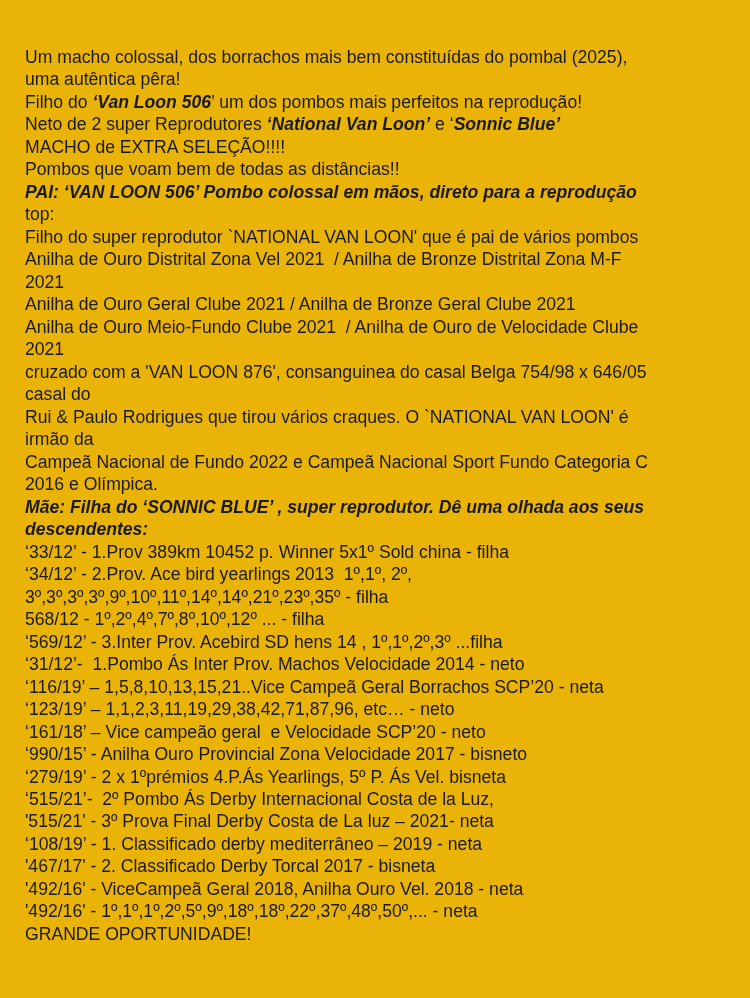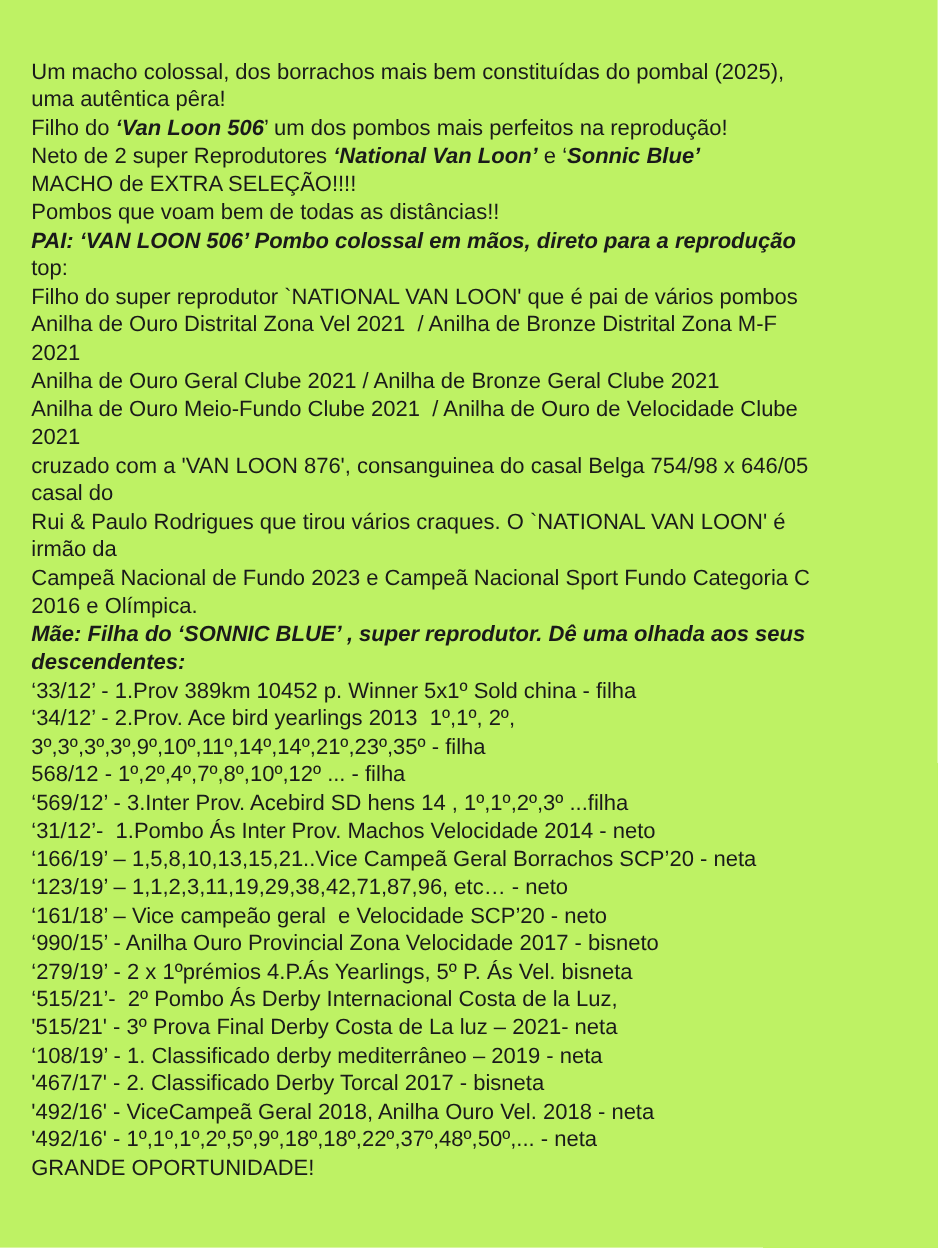--- a/index.html
+++ b/index.html
@@ -11,21 +11,21 @@
     width: 750px;
     height: 998px;
     overflow: hidden;
     font-family: "Liberation Sans", sans-serif;
   }
   .page {
     box-sizing: border-box;
     width: 750px;
     height: 998px;
     padding: 46px 18px 0 25px;
-    background: #bef264;
+    background: #eab308;
   }
   .text-block {
     color: #1a1a1a;
     font-size: 17.6px;
     line-height: 22.48px;
   }
   .line {
     white-space: pre;  
   }
   .seg { font-weight: 400; }
@@ -47,31 +47,31 @@
       <div class="line"><span class="seg">Filho do super reprodutor `NATIONAL VAN LOON' que é pai de vários pombos</span></div>
       <div class="line"><span class="seg">Anilha de Ouro Distrital Zona Vel 2021  / Anilha de Bronze Distrital Zona M-F</span></div>
       <div class="line"><span class="seg">2021</span></div>
       <div class="line"><span class="seg">Anilha de Ouro Geral Clube 2021 / Anilha de Bronze Geral Clube 2021</span></div>
       <div class="line"><span class="seg">Anilha de Ouro Meio-Fundo Clube 2021  / Anilha de Ouro de Velocidade Clube</span></div>
       <div class="line"><span class="seg">2021</span></div>
       <div class="line"><span class="seg">cruzado com a 'VAN LOON 876', consanguinea do casal Belga 754/98 x 646/05</span></div>
       <div class="line"><span class="seg">casal do</span></div>
       <div class="line"><span class="seg">Rui &amp; Paulo Rodrigues que tirou vários craques. O `NATIONAL VAN LOON' é</span></div>
       <div class="line"><span class="seg">irmão da</span></div>
-      <div class="line"><span class="seg">Campeã Nacional de Fundo 2023 e Campeã Nacional Sport Fundo Categoria C</span></div>
+      <div class="line"><span class="seg">Campeã Nacional de Fundo 2022 e Campeã Nacional Sport Fundo Categoria C</span></div>
       <div class="line"><span class="seg">2016 e Olímpica.</span></div>
       <div class="line"><span class="seg bold">Mãe: Filha do ‘SONNIC BLUE’ , super reprodutor. Dê uma olhada aos seus</span></div>
       <div class="line"><span class="seg bold">descendentes:</span></div>
       <div class="line"><span class="seg">‘33/12’ - 1.Prov 389km 10452 p. Winner 5x1º Sold china - filha</span></div>
       <div class="line"><span class="seg">‘34/12’ - 2.Prov. Ace bird yearlings 2013  1º,1º, 2º,</span></div>
       <div class="line"><span class="seg">3º,3º,3º,3º,9º,10º,11º,14º,14º,21º,23º,35º - filha</span></div>
       <div class="line"><span class="seg">568/12 - 1º,2º,4º,7º,8º,10º,12º ... - filha</span></div>
       <div class="line"><span class="seg">‘569/12’ - 3.Inter Prov. Acebird SD hens 14 , 1º,1º,2º,3º ...filha</span></div>
       <div class="line"><span class="seg">‘31/12’-  1.Pombo Ás Inter Prov. Machos Velocidade 2014 - neto</span></div>
-      <div class="line"><span class="seg">‘166/19’ – 1,5,8,10,13,15,21..Vice Campeã Geral Borrachos SCP’20 - neta</span></div>
+      <div class="line"><span class="seg">‘116/19’ – 1,5,8,10,13,15,21..Vice Campeã Geral Borrachos SCP’20 - neta</span></div>
       <div class="line"><span class="seg">‘123/19’ – 1,1,2,3,11,19,29,38,42,71,87,96, etc… - neto</span></div>
       <div class="line"><span class="seg">‘161/18’ – Vice campeão geral  e Velocidade SCP’20 - neto</span></div>
       <div class="line"><span class="seg">‘990/15’ - Anilha Ouro Provincial Zona Velocidade 2017 - bisneto</span></div>
       <div class="line"><span class="seg">‘279/19’ - 2 x 1ºprémios 4.P.Ás Yearlings, 5º P. Ás Vel. bisneta</span></div>
       <div class="line"><span class="seg">‘515/21’-  2º Pombo Ás Derby Internacional Costa de la Luz,</span></div>
       <div class="line"><span class="seg">'515/21' - 3º Prova Final Derby Costa de La luz – 2021- neta</span></div>
       <div class="line"><span class="seg">‘108/19’ - 1. Classificado derby mediterrâneo – 2019 - neta</span></div>
       <div class="line"><span class="seg">'467/17' - 2. Classificado Derby Torcal 2017 - bisneta</span></div>
       <div class="line"><span class="seg">'492/16' - ViceCampeã Geral 2018, Anilha Ouro Vel. 2018 - neta</span></div>
       <div class="line"><span class="seg">'492/16' - 1º,1º,1º,2º,5º,9º,18º,18º,22º,37º,48º,50º,... - neta</span></div>

